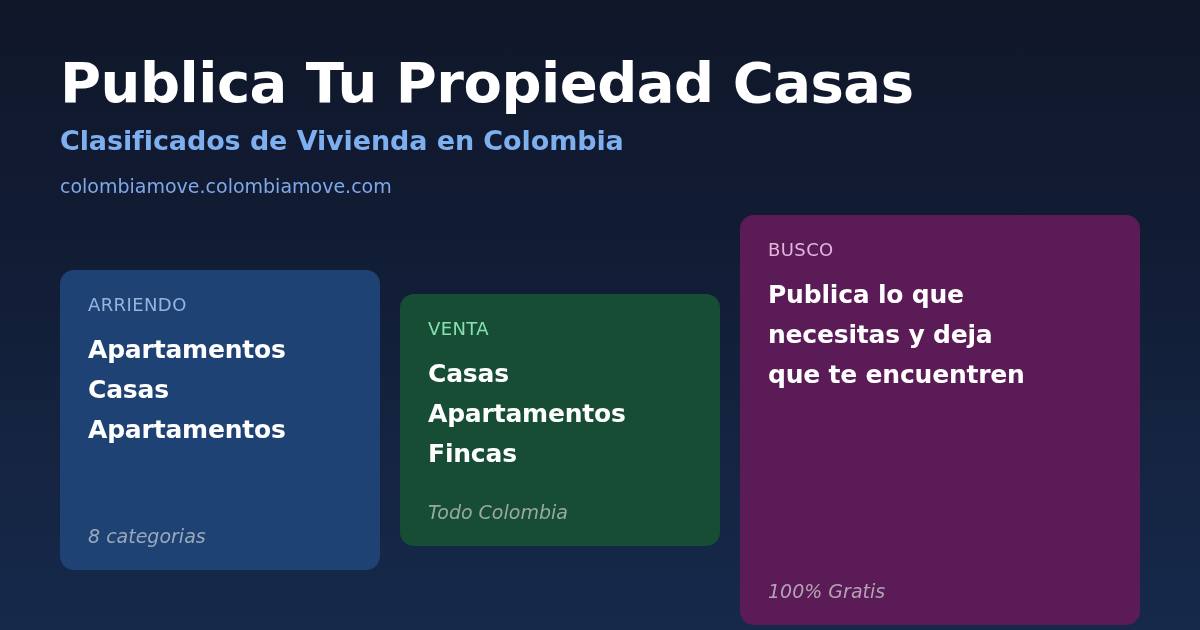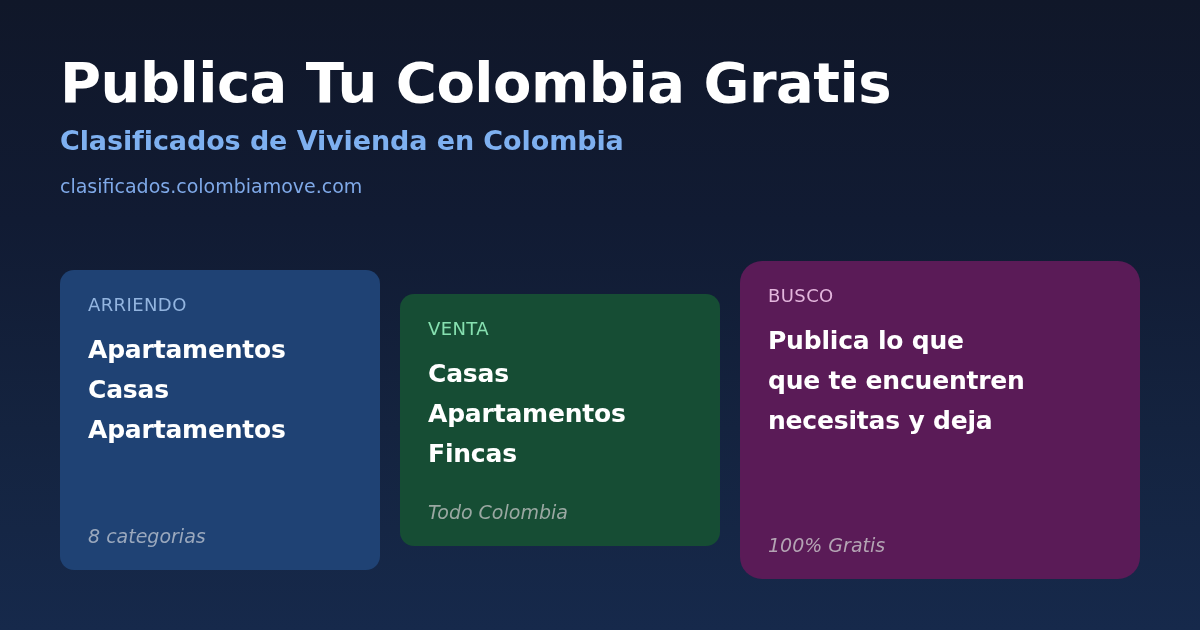--- a/index.html
+++ b/index.html
@@ -71,21 +71,21 @@
     border-radius: 14px;
     box-sizing: border-box;
     padding: 24px 28px 22px 28px;
     display: flex;
     flex-direction: column;
     position: relative;
     overflow: hidden;
   }
   .card-0 { flex: 0 0 320px; height: 300px; background: #1f4274; }
   .card-1 { flex: 0 0 320px; height: 252px; background: #164d34; }
-  .card-2 { flex: 0 0 400px; height: 318px; background: #5a1b57; border-radius: 22px; }
+  .card-2 { flex: 0 0 400px; height: 410px; background: #5a1b57; }
 
   .card-kicker {
     font-size: 18px;
     line-height: 1.2;
     font-weight: 400;
     letter-spacing: 0.4px;
     margin: 0 0 14px 0;
   }
   .card-0 .card-kicker { color: #93b5e0; }
   .card-1 .card-kicker { color: #86e0b0; }
@@ -113,23 +113,23 @@
   .card-0 .card-footer { color: #9aa8bd; }
   .card-1 .card-footer { color: #9aa8a2; }
   .card-2 .card-footer { color: #b3a3b3; }
 </style>
 </head>
 <body>
 
 <div class="og-canvas">
 
   <div class="header">
-    <h1 class="title">Publica Tu Colombia Gratis</h1>
+    <h1 class="title">Publica Tu Propiedad Casas</h1>
     <h2 class="subtitle">Clasificados de Vivienda en Colombia</h2>
-    <div class="url">clasificados.colombiamove.com</div>
+    <div class="url">colombiamove.colombiamove.com</div>
   </div>
 
   <div class="cards">
 
     <div class="card card-0">
       <div class="card-kicker">ARRIENDO</div>
       <div class="card-body">
         <span class="card-body-line">Apartamentos</span>
         <span class="card-body-line">Casas</span>
         <span class="card-body-line">Apartamentos</span>
@@ -146,21 +146,21 @@
         <span class="card-body-line">Fincas</span>
       </div>
       <div class="card-spacer"></div>
       <div class="card-footer">Todo Colombia</div>
     </div>
 
     <div class="card card-2">
       <div class="card-kicker">BUSCO</div>
       <div class="card-body">
         <span class="card-body-line">Publica lo que</span>
+        <span class="card-body-line">necesitas y deja</span>
         <span class="card-body-line">que te encuentren</span>
-        <span class="card-body-line">necesitas y deja</span>
       </div>
       <div class="card-spacer"></div>
       <div class="card-footer">100% Gratis</div>
     </div>
 
   </div>
 </div>
 
 </body></html>

